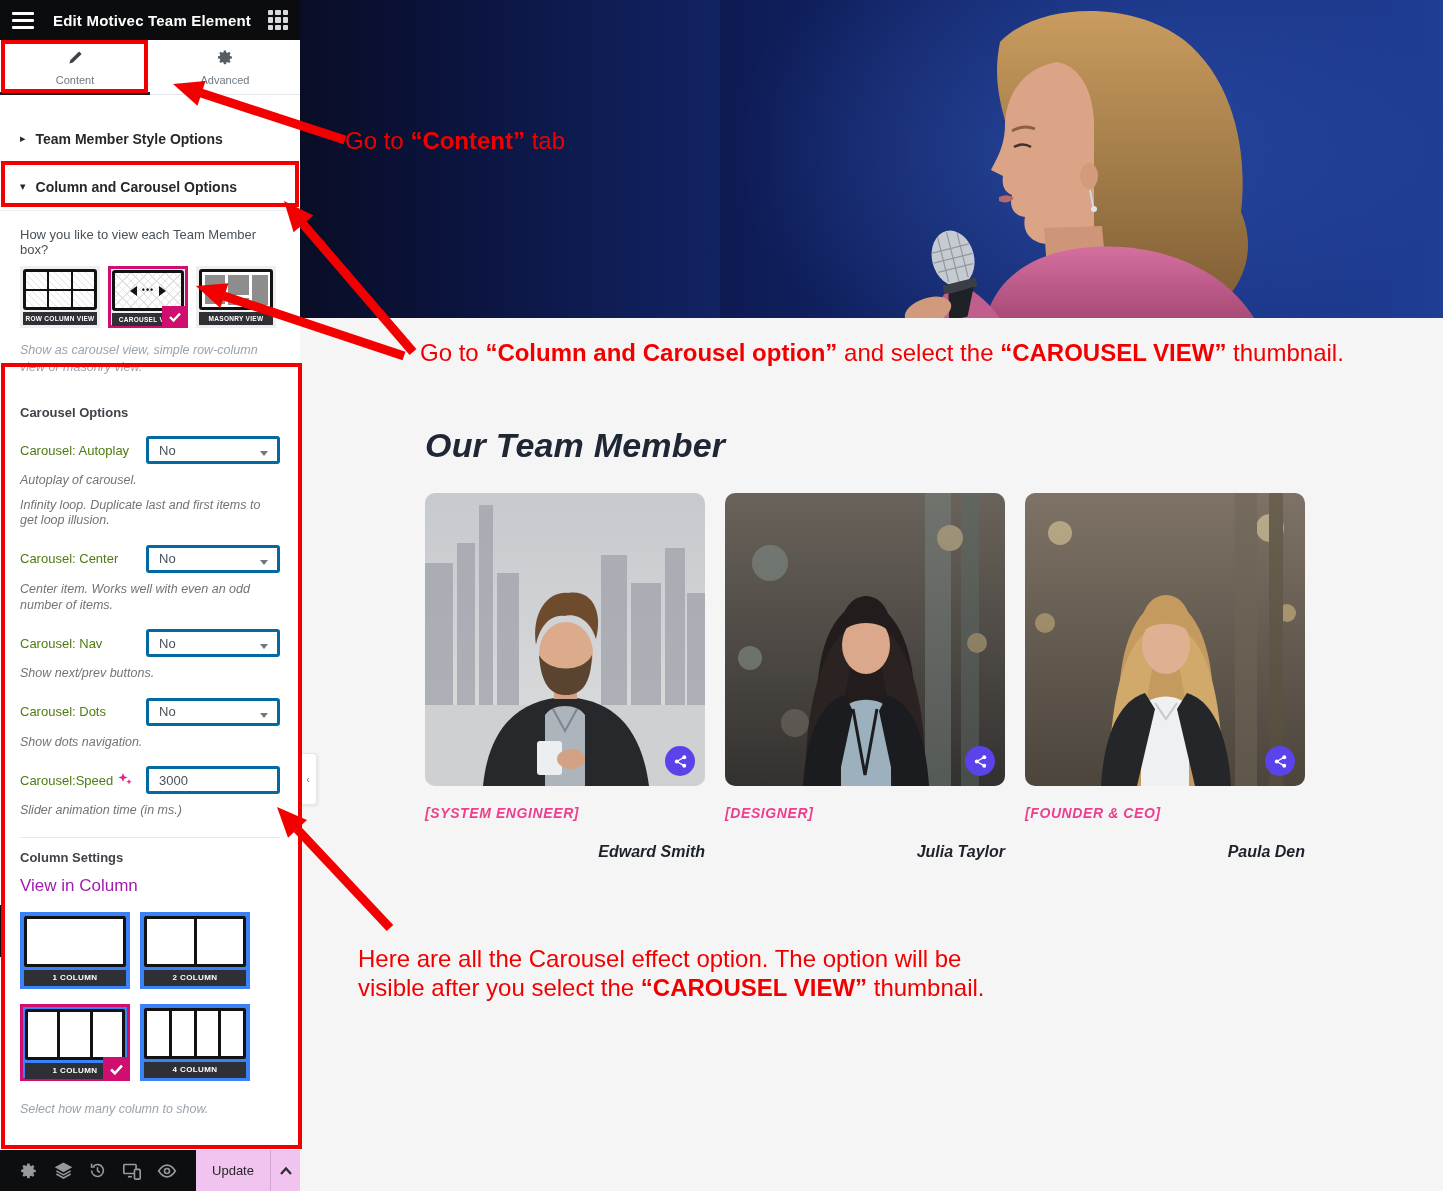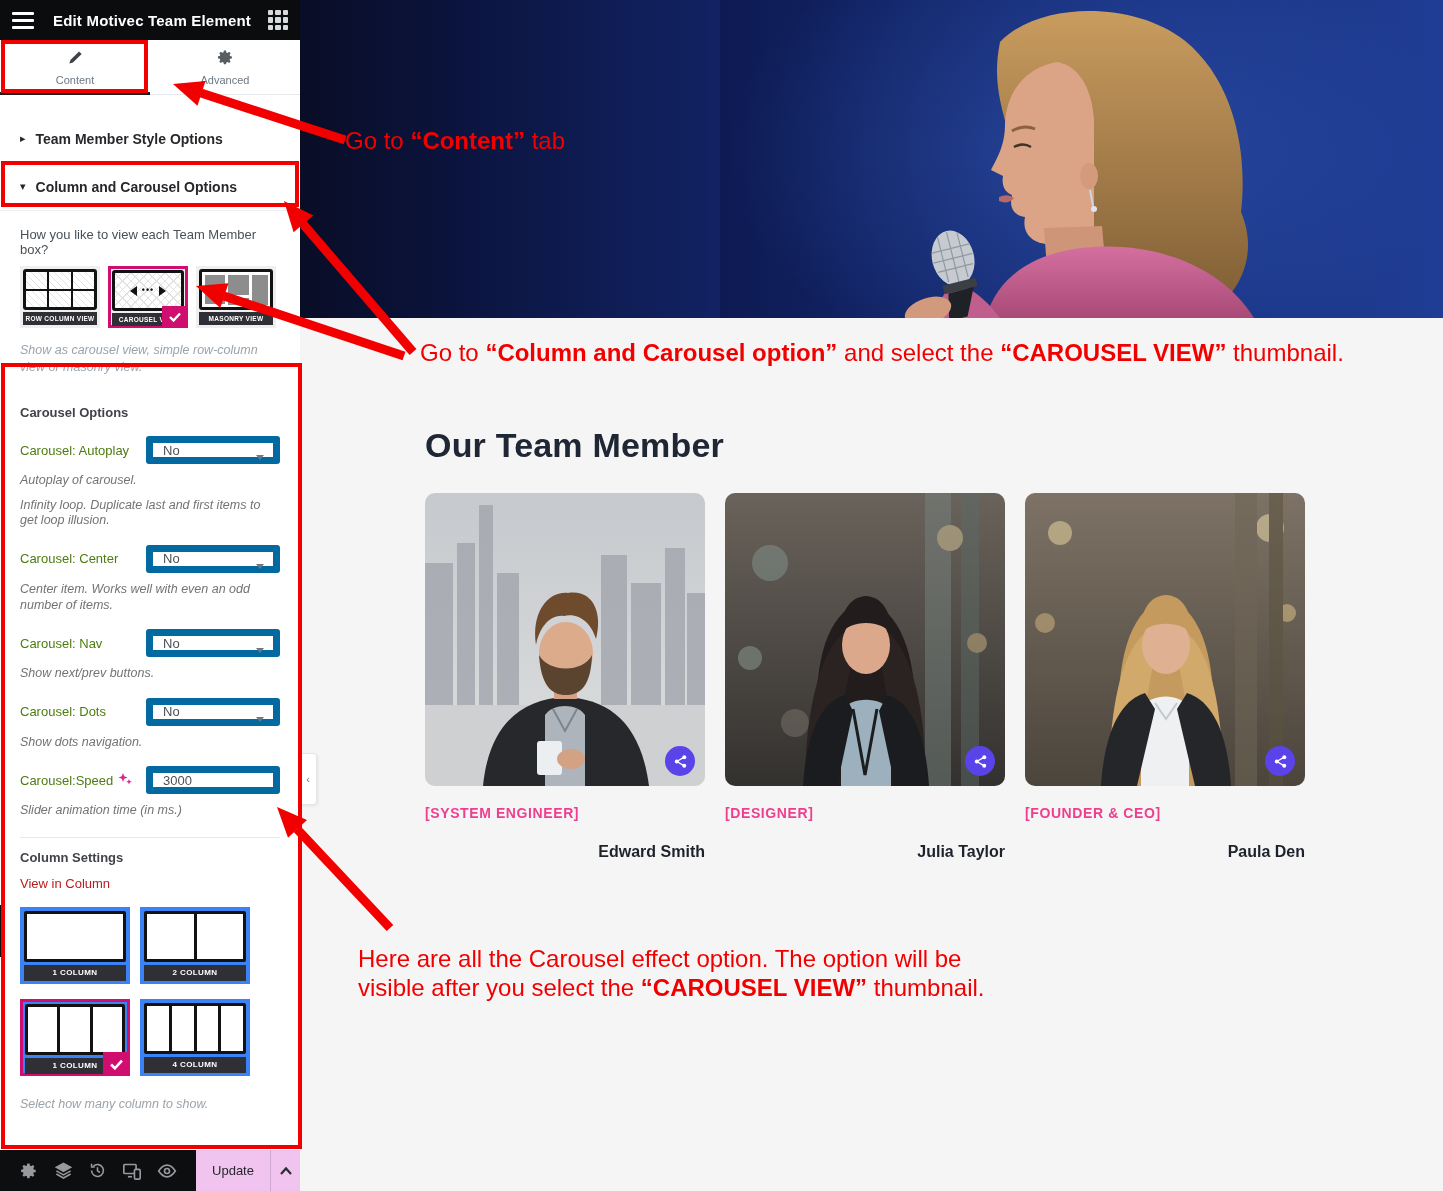--- a/index.html
+++ b/index.html
@@ -46,46 +46,46 @@
   .m4 { left:26px; top:26px; width:21px; height:7px; }
   .m5 { left:50px; top:3px; width:16px; height:30px; }
   .vlabel { margin-top:2px; height:13px; background:#2e3036; color:#fff; font-size:6.5px; font-weight:bold; text-align:center; line-height:13px; letter-spacing:.3px; white-space:nowrap; overflow:hidden; }
   .vbadge { position:absolute; right:-3px; bottom:-3px; width:26px; height:22px; background:#cf0e6f; display:flex; align-items:center; justify-content:center; }
 
   .desc { margin-top:14px; font-size:12.5px; font-style:italic; color:#9aa3ab; line-height:1.32; }
 
   .sec-heading { margin-top:30px; font-size:13px; font-weight:bold; color:#404349; }
   .ctl-row { margin-top:16px; display:flex; align-items:center; justify-content:space-between; }
   .ctl-label { font-size:13px; color:#4d7c0f; display:flex; align-items:center; gap:5px; }
-  .select, .tinput { width:134px; height:28px; border:7px solid #0369a1; border-radius:3px; background:#fff; display:flex; align-items:center; padding:0 10px; font-size:13px; color:#495157; position:relative; cursor:pointer; }
+  .select, .tinput { width:134px; height:28px; border:3px solid #0369a1; border-radius:3px; background:#fff; display:flex; align-items:center; padding:0 10px; font-size:13px; color:#495157; position:relative; cursor:pointer; }
   .select .caret { position:absolute; right:9px; top:12px; width:0; height:0; border-left:4px solid transparent; border-right:4px solid transparent; border-top:5px solid #6d7882; }
   .ctl-desc { margin-top:9px; font-size:12.5px; font-style:italic; color:#737373; line-height:1.25; }
   .hr { margin-top:18px; border-top:1px solid #e6e9ec; }
-  .sub-label { margin-top:11px; font-size:13px; color:#b91c1c; }
+  .sub-label { margin-top:11px; font-size:17px; color:#a21caf; }
 
   .cthumbs { margin-top:16px; display:grid; grid-template-columns:110px 110px; column-gap:10px; row-gap:15px; }
   .cthumb { width:110px; height:77px; background:#3b82f6; padding:4px; position:relative; cursor:pointer; }
   .cthumb.selected { border:3px solid #cf0e6f; padding:2px; }
   .ccanvas { height:51px; background:#121212; padding:3px; display:flex; gap:3px; border-radius:2px; }
   .ccanvas i { flex:1; background:#fff; }
   .clabel { margin-top:3px; height:16px; background:#2e3036; color:#fff; font-size:8px; font-weight:bold; text-align:center; line-height:16px; letter-spacing:.4px; }
   .cbadge { position:absolute; right:-3px; bottom:-3px; width:27px; height:24px; background:#cf0e6f; display:flex; align-items:center; justify-content:center; }
 
   .panel-footer { position:absolute; left:0; bottom:0; width:300px; height:41px; background:#0d0e0f; display:flex; align-items:stretch; z-index:6; }
   .f-icons { flex:1; display:flex; align-items:center; justify-content:space-evenly; padding:0 6px; }
   .f-icon { width:22px; height:22px; display:flex; align-items:center; justify-content:center; cursor:pointer; }
   .update-area { width:104px; background:#f0c4ef; display:flex; align-items:stretch; }
   .update-btn { flex:1; display:flex; align-items:center; justify-content:center; font-size:13px; color:#26282b; cursor:pointer; }
   .update-more { width:30px; border-left:1px solid rgba(0,0,0,.14); display:flex; align-items:center; justify-content:center; cursor:pointer; }
 
   .collapse-tab { position:absolute; left:300px; top:753px; width:17px; height:52px; background:#fff; border:1px solid #e4e7ea; border-left:none; border-radius:0 4px 4px 0; box-shadow:1px 1px 3px rgba(0,0,0,.08); display:flex; align-items:center; justify-content:center; color:#6d7882; font-size:11px; cursor:pointer; z-index:6; }
   .scroll-nub { position:absolute; left:0; top:905px; width:4px; height:52px; background:#111; z-index:7; }
 
   
-  .preview { position:absolute; left:300px; top:0; width:1143px; height:1191px; background:#f5f5f6; }
+  .preview { position:absolute; left:300px; top:0; width:1143px; height:1191px; background:#f5f5f6;font-style:italic; }
   .hero { position:absolute; left:0; top:0; width:1143px; height:318px; overflow:hidden; }
   .team { position:absolute; left:0; top:318px; width:1143px; padding:108px 0 0 125px; }
   .team-heading { font-size:34px; font-weight:bold; color:#202734; letter-spacing:.2px; }
   .cards { margin-top:28px; display:flex; gap:20px; }
   .card { width:280px; }
   .card-img { position:relative; width:280px; height:293px; border-radius:10px; overflow:hidden; }
   .share-btn { position:absolute; right:10px; bottom:10px; width:30px; height:30px; border-radius:50%; background:#5a43e9; display:flex; align-items:center; justify-content:center; cursor:pointer; }
   .role { margin-top:19px; text-align:left; font-size:14px; font-weight:bold; color:#ee3f8f; letter-spacing:.6px; }
   .name { margin-top:22px; text-align:right; font-size:16px; font-weight:bold; color:#1e222b; }
 

